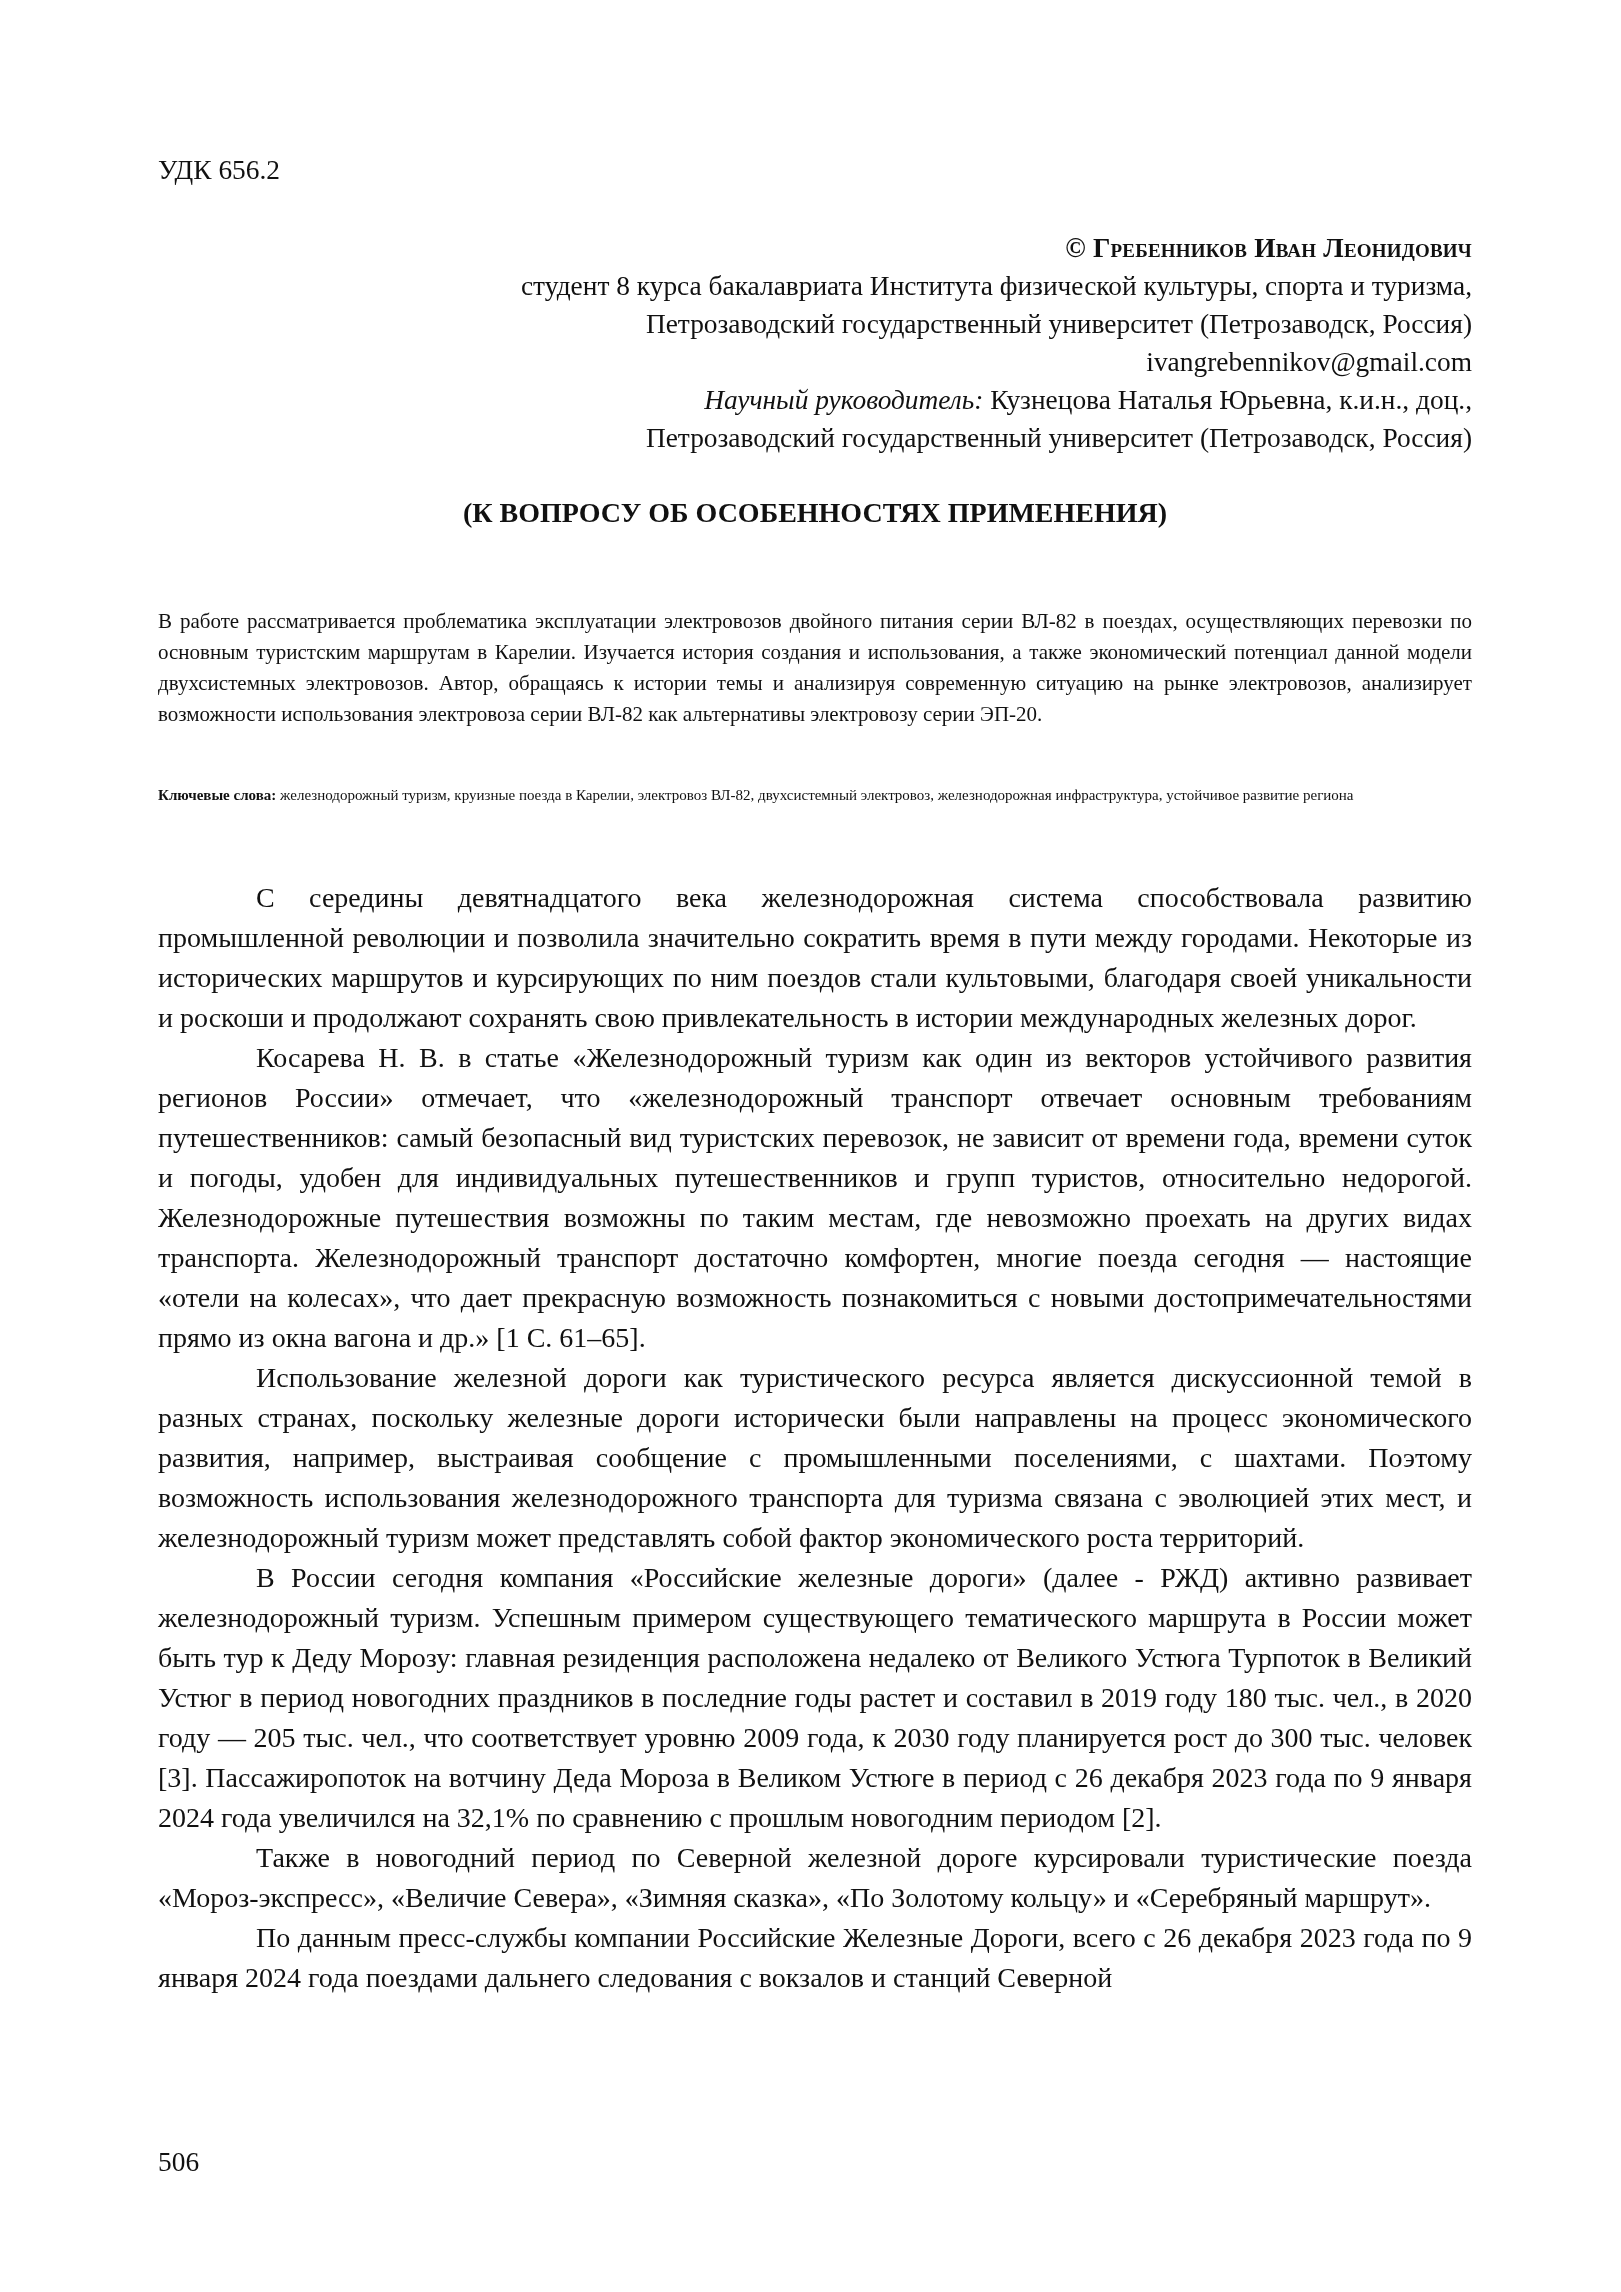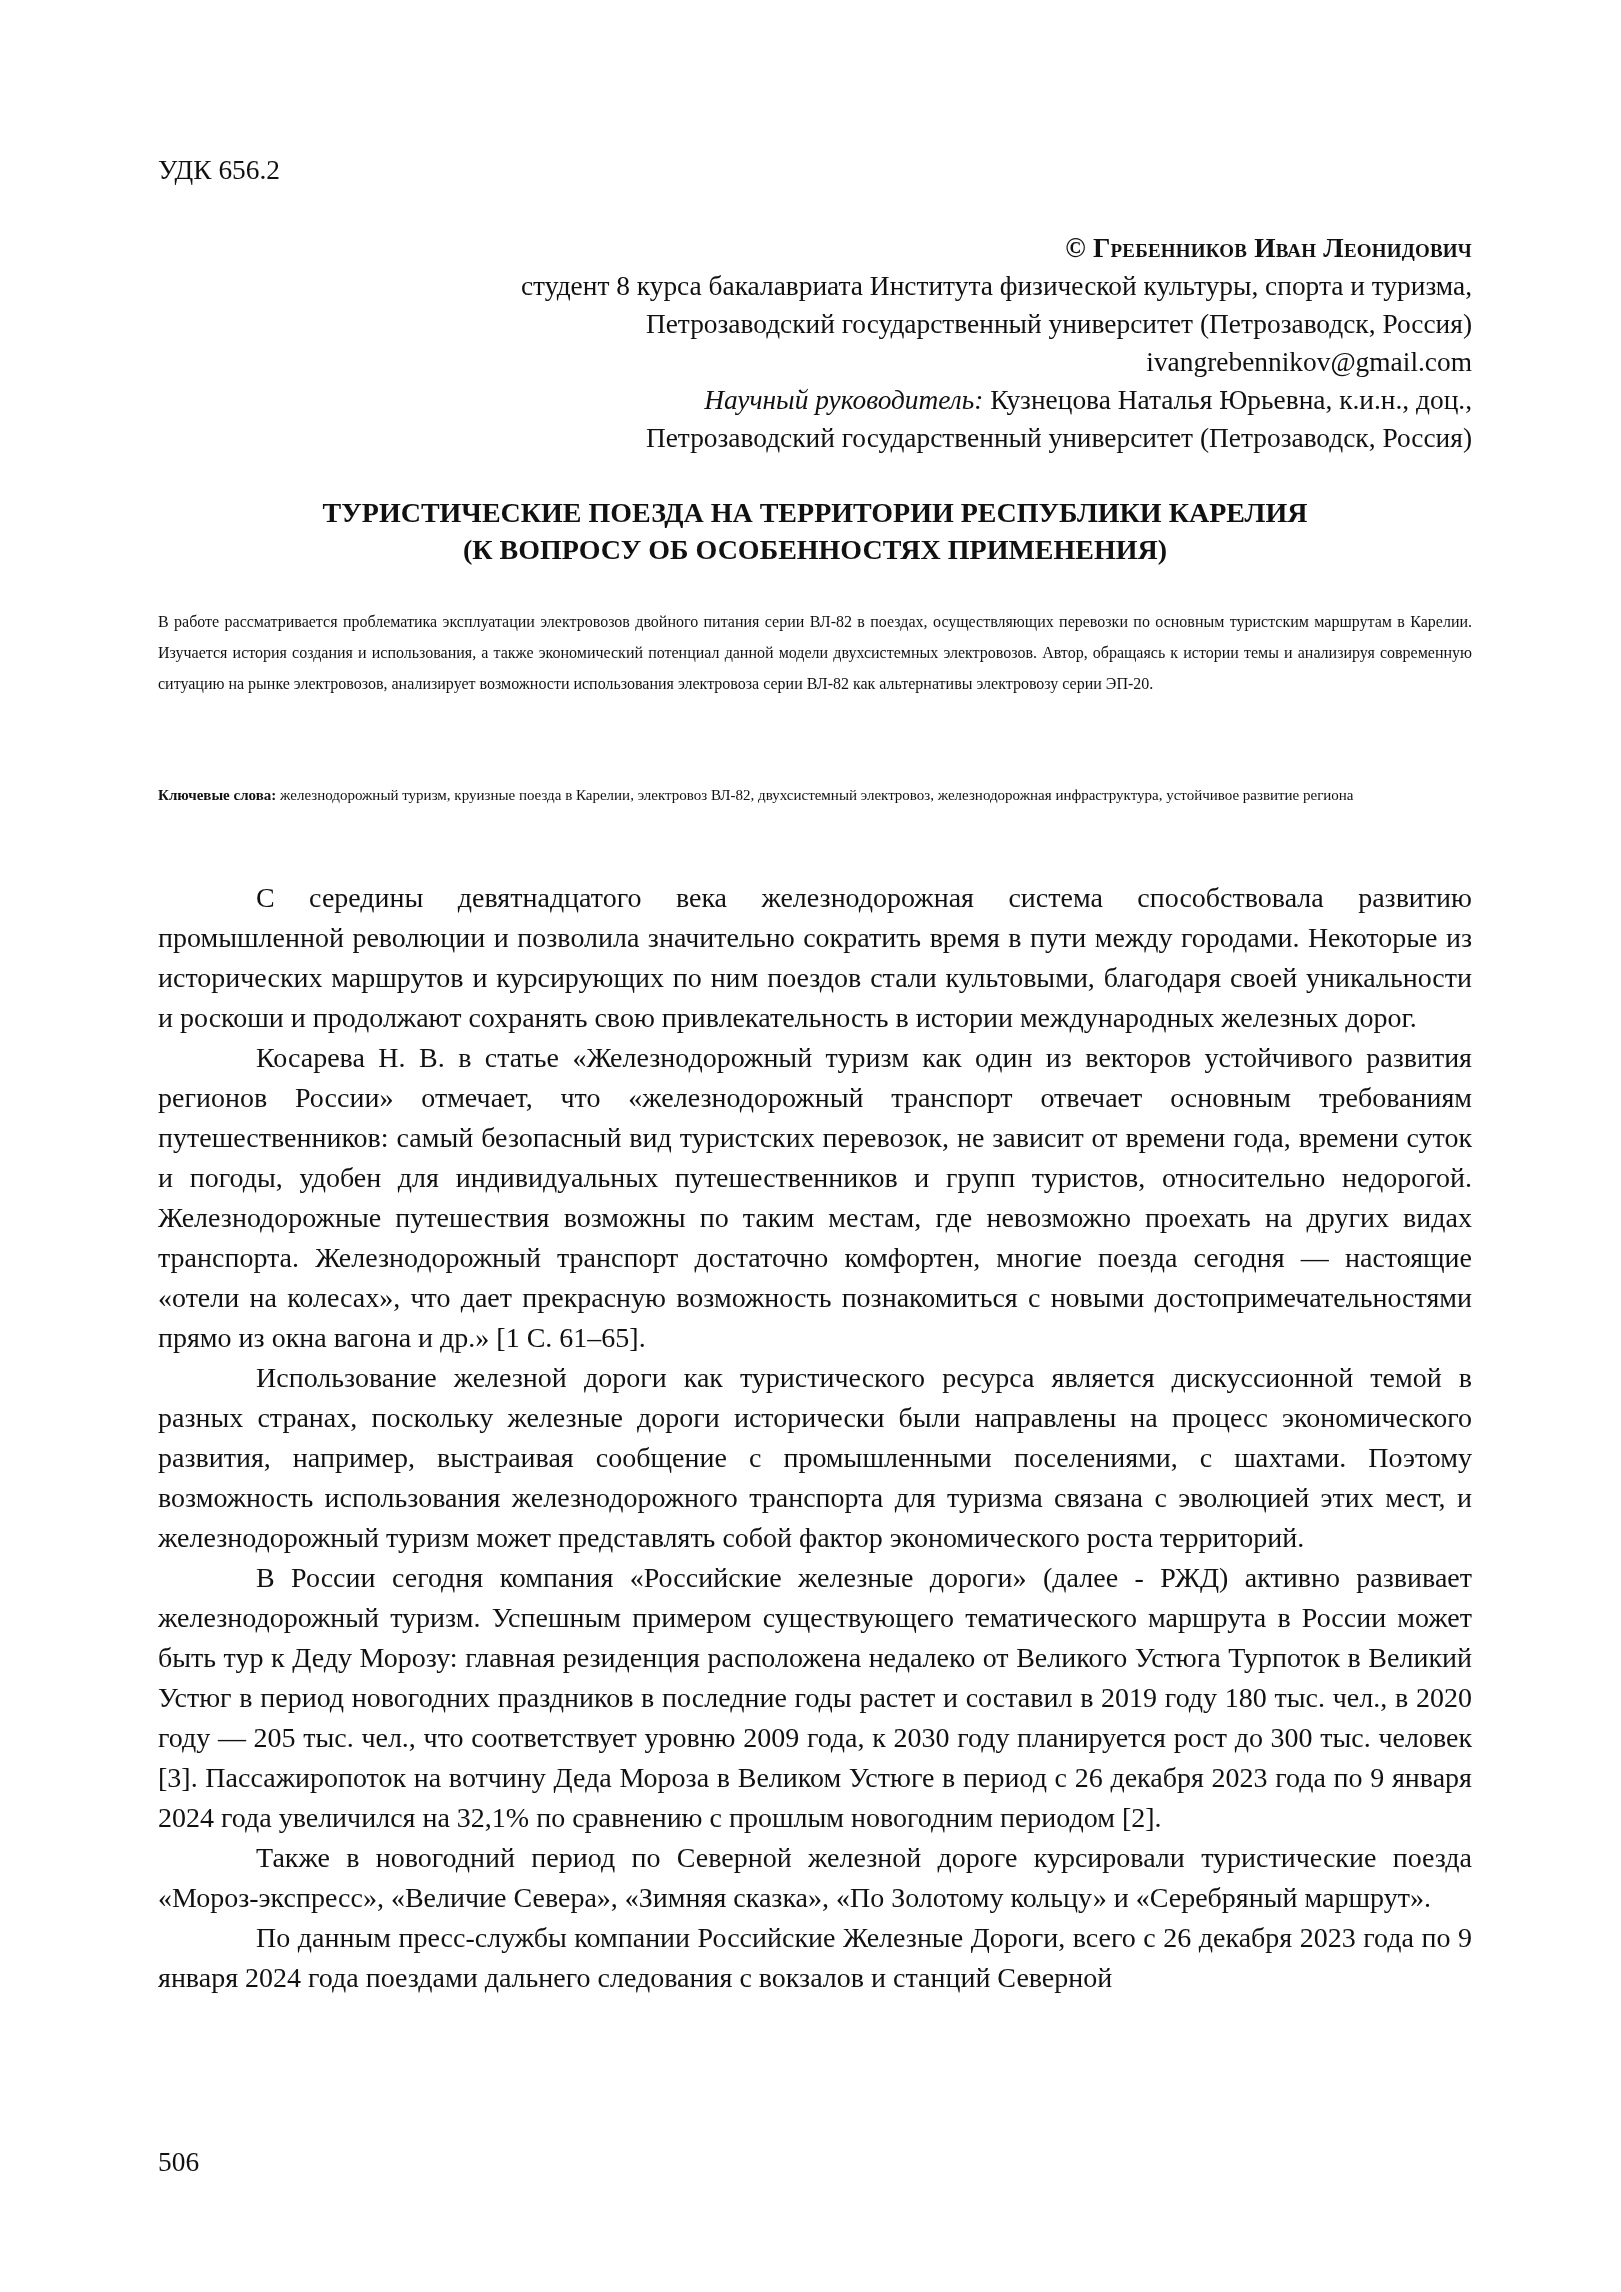--- a/index.html
+++ b/index.html
@@ -5,21 +5,21 @@
   html, body { margin: 0; padding: 0; background: #ffffff; }
   body { width: 1621px; height: 2293px; position: relative; overflow: hidden;
          font-family: "Liberation Serif", "DejaVu Serif", serif; color: #111; }
   .page { position: absolute; left: 158px; top: 0; width: 1314px; }
   .udk { position: absolute; top: 155px; left: 0; font-size: 27.4px; }
   .author-block { position: absolute; top: 229px; right: 0; text-align: right; font-size: 27.4px; line-height: 38px; width: 1314px; }
   .author-name { font-weight: bold; font-variant: small-caps; letter-spacing: 0.2px; }
   .email { }
   .advisor-label { font-weight: normal; font-style: italic; }
   .title { position: absolute; top: 494px; left: 0; width: 1314px; text-align: center; font-weight: bold; font-size: 28px; line-height: 37px; }
-  .abstract { position: absolute; top: 606px; left: 0; width: 1314px; font-size: 16px; line-height: 31px; text-align: justify; }
+  .abstract { position: absolute; top: 606px; left: 0; width: 1314px; font-size: 21px; line-height: 31px; text-align: justify; }
   .keywords { position: absolute; top: 780px; left: 0; width: 1314px; font-size: 15px; line-height: 31px; text-align: justify; }
   .kw-label { font-weight: bold; }
   .body { position: absolute; top: 878px; left: 0; width: 1314px; font-size: 28px; line-height: 40px; }
   .body p { margin: 0; text-indent: 98px; text-align: justify; }
   .page-number { position: absolute; top: 2147px; left: 0; width: 1314px; text-align: left; font-size: 27.4px; }
 </style>
 </head>
 <body>
 
 <div class="page">
@@ -28,21 +28,20 @@
   <div class="author-block">
     <div class="author-name">© Гребенников Иван Леонидович</div>
     <div>студент 8 курса бакалавриата Института физической культуры, спорта и туризма,</div>
     <div>Петрозаводский государственный университет (Петрозаводск, Россия)</div>
     <div class="email">ivangrebennikov@gmail.com</div>
     <div><span class="advisor-label">Научный руководитель:</span><span> Кузнецова Наталья Юрьевна, к.и.н., доц.,</span></div>
     <div>Петрозаводский государственный университет (Петрозаводск, Россия)</div>
   </div>
 
   <div class="title">
-    <div>ТУРИСТИЧЕСКИЕ ПОЕЗДА НА ТЕРРИТОРИИ РЕСПУБЛИКИ КАРЕЛИЯ</div>
     <div>(К ВОПРОСУ ОБ ОСОБЕННОСТЯХ ПРИМЕНЕНИЯ)</div>
   </div>
 
   <div class="abstract">В работе рассматривается проблематика эксплуатации электровозов двойного питания серии ВЛ-82 в поездах, осуществляющих перевозки по основным туристским маршрутам в Карелии. Изучается история создания и использования, а также экономический потенциал данной модели двухсистемных электровозов. Автор, обращаясь к истории темы и анализируя современную ситуацию на рынке электровозов, анализирует возможности использования электровоза серии ВЛ-82 как альтернативы электровозу серии ЭП-20.</div>
 
   <div class="keywords"><span class="kw-label">Ключевые слова:</span><span> железнодорожный туризм, круизные поезда в Карелии, электровоз ВЛ-82, двухсистемный электровоз, железнодорожная инфраструктура, устойчивое развитие региона</span></div>
 
   <div class="body">
     <p>С середины девятнадцатого века железнодорожная система способствовала развитию промышленной революции и позволила значительно сократить время в пути между городами. Некоторые из исторических маршрутов и курсирующих по ним поездов стали культовыми, благодаря своей уникальности и роскоши и продолжают сохранять свою привлекательность в истории международных железных дорог.</p>
     <p>Косарева Н. В. в статье «Железнодорожный туризм как один из векторов устойчивого развития регионов России» отмечает, что «железнодорожный транспорт отвечает основным требованиям путешественников: самый безопасный вид туристских перевозок, не зависит от времени года, времени суток и погоды, удобен для индивидуальных путешественников и групп туристов, относительно недорогой. Железнодорожные путешествия возможны по таким местам, где невозможно проехать на других видах транспорта. Железнодорожный транспорт достаточно комфортен, многие поезда сегодня — настоящие «отели на колесах», что дает прекрасную возможность познакомиться с новыми достопримечательностями прямо из окна вагона и др.» [1 С. 61–65].</p>

